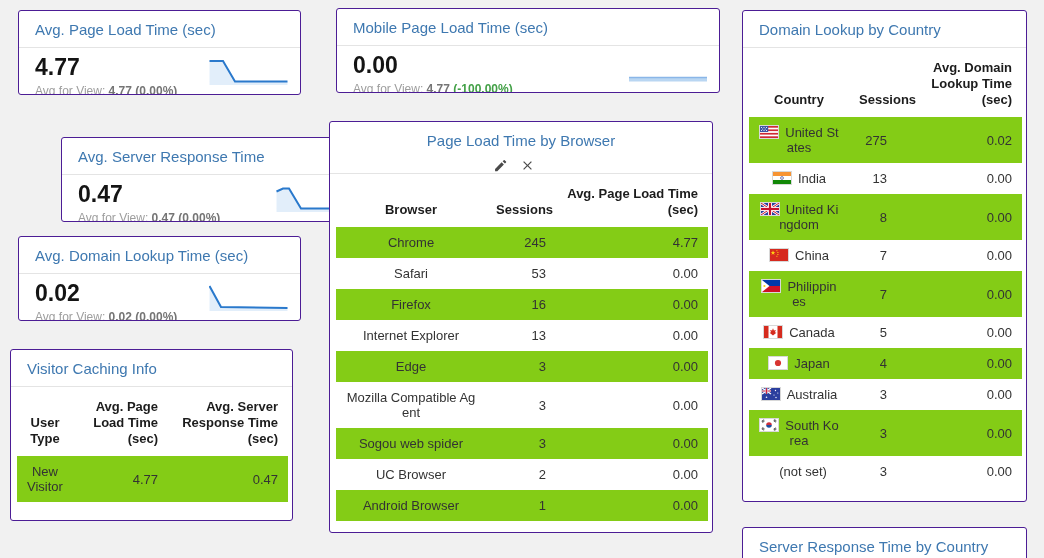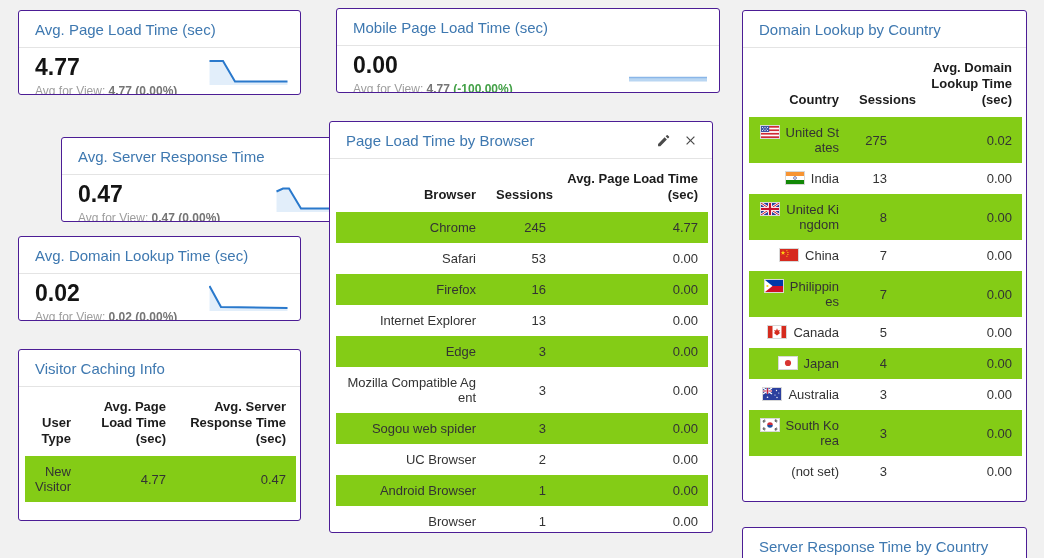--- a/index.html
+++ b/index.html
@@ -1,35 +1,35 @@
 <!DOCTYPE html>
 <html><head>
 <meta charset="utf-8">
 <style>
   html,body{margin:0;padding:0;}
   body{background:#f1f1f1;font-family:"Liberation Sans",sans-serif;}
   .page{position:relative;width:1044px;height:558px;overflow:hidden;background:#f1f1f1;}
   .card{position:absolute;background:#fff;border:1px solid #4c1d95;border-radius:3px;box-sizing:border-box;overflow:hidden;}
   .card-title{font-size:15px;color:#3e78b0;padding:10px 16px 9px;white-space:nowrap;overflow:hidden;cursor:pointer;}
   .title-rule{border-bottom:1px solid #e4e4e4;}
-  .card-head{display:flex;align-items:center;border-bottom:1px solid #e4e4e4;}
+  .card-head{display:flex;align-items:center;border-bottom:1px solid #e4e4e4;flex-direction:column;}
   .card-head .card-title{flex:1;}
   .card-actions{display:flex;gap:12px;align-items:center;padding-right:14px;}
   .icon-btn{width:15px;height:15px;fill:#4a4a4a;cursor:pointer;}
   
   .kpi-value{font-size:23px;font-weight:bold;color:#141414;padding:6px 16px 0;}
   .kpi-caption{font-size:12px;color:#9e9e9e;padding:3px 16px 0;}
   .kpi-caption .cv{font-weight:bold;color:#757575;}
   .kpi-caption .cd{font-weight:bold;}
   .spark{position:absolute;right:12px;bottom:9px;}
   
   .tbl{border-collapse:collapse;table-layout:fixed;margin:2px 6px 0;font-size:13px;color:#333;}
   .tbl th{font-weight:bold;color:#1c1c1c;vertical-align:bottom;padding:10px 10px 9px;line-height:16px;}
   .tbl td{padding:8px 10px;line-height:15px;vertical-align:middle;word-break:break-all;}
-  .c-label{text-align:right;}
+  .c-label{text-align:center;}
   .c-num{text-align:right;}
   tr.zebra{background:#84cc16;}
   .flag{display:inline-block;border:1px solid #d8d8d8;line-height:0;vertical-align:-2px;margin-right:6px;}
   .flag svg{display:block;}
   td.noflag{padding-left:18px;}
 </style>
 </head>
 <body>
 
 <div class="page">
@@ -83,21 +83,21 @@
       <span>Avg for View:</span>
       <span class="cv">0.02</span>
       <span class="cd" style="color: rgb(117, 117, 117);">(0.00%)</span>
     </div>
     <svg class="spark" width="79" height="28" viewBox="0 0 79 28">
       <path d="M0.5,3 L12,24 L78.5,25 L78.5,28 L0.5,28 Z" fill="#e2eefa"></path>
       <path d="M0.5,3 L12,24 L78.5,25" fill="none" stroke="#2a79cc" stroke-width="2"></path>
     </svg>
   </div>
 
-  <div class="card" style="left:18px;top:349px;width:283px;height:172px;">
+  <div class="card" style="left:10px;top:349px;width:283px;height:172px;">
     <div class="card-title title-rule">Visitor Caching Info</div>
     <table class="tbl" style="width:271px;">
       <colgroup>
           <col style="width:56px">
           <col style="width:95px">
           <col style="width:120px">
         </colgroup>
       <thead>
         <tr>
           <th class="c-label">User Type</th>

